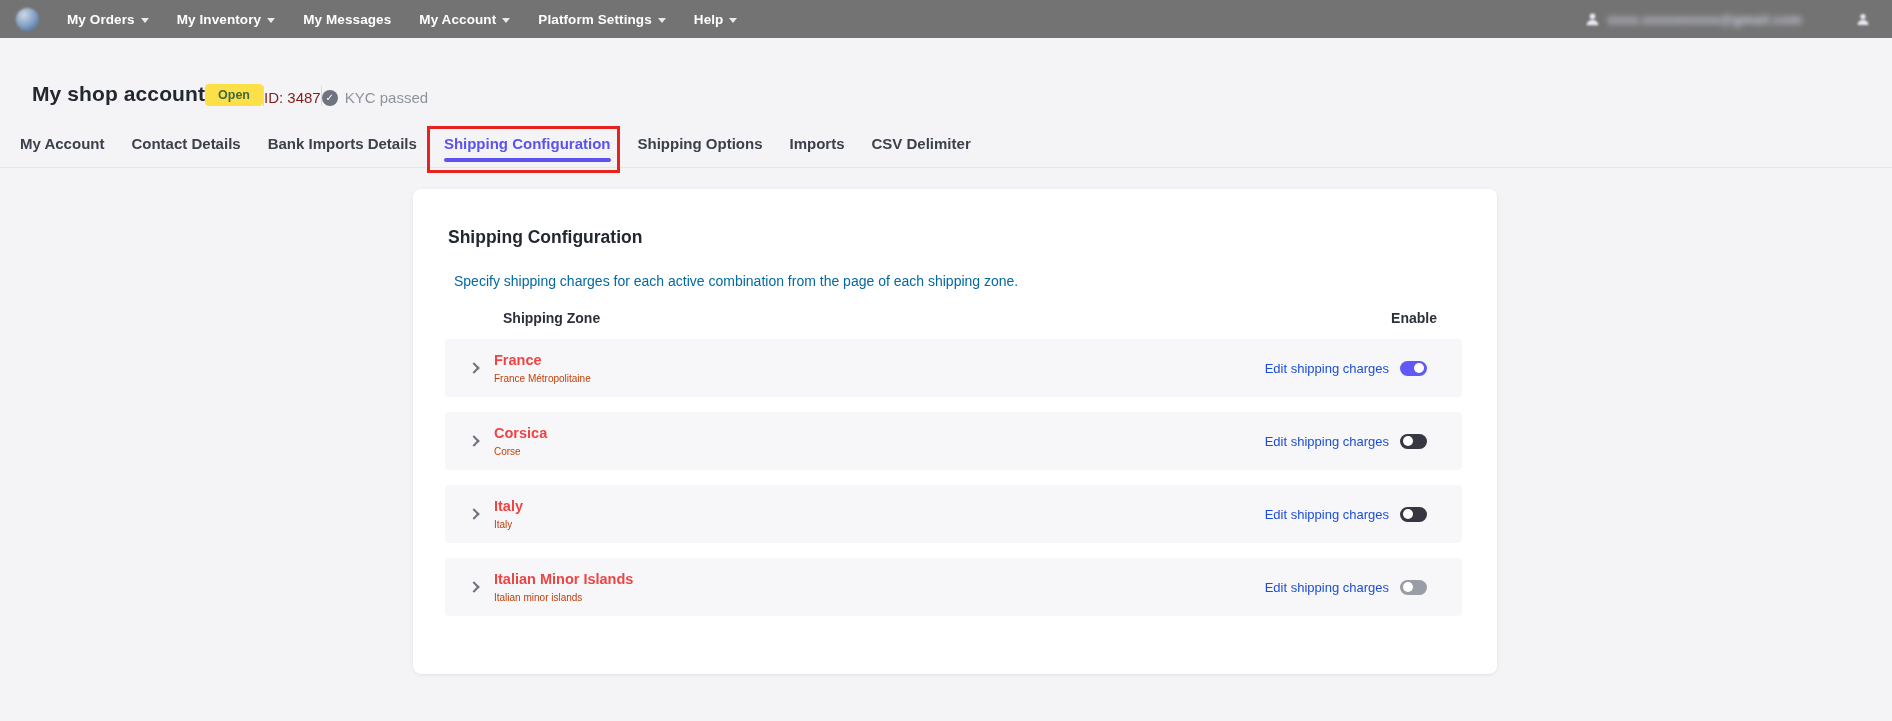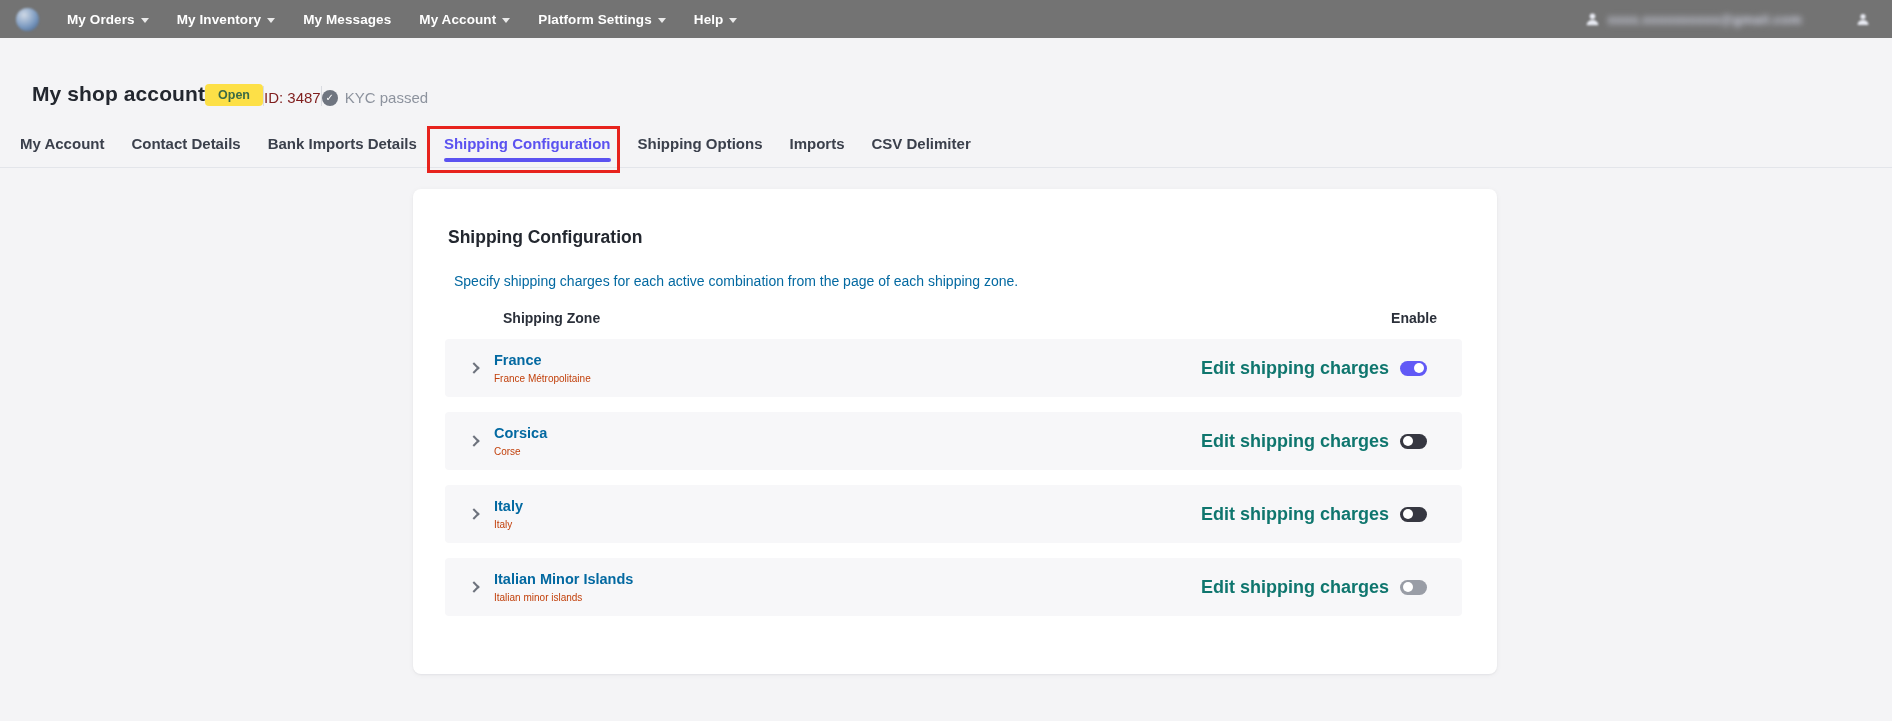--- a/index.html
+++ b/index.html
@@ -94,24 +94,24 @@
   .zone-row {
     height:58px; background:#f7f7f9; border-radius:4px;
     display:flex; align-items:center; padding:0 35px 0 25px; margin-bottom:15px;
   }
   .zone-row:last-child { margin-bottom:0; }
   .chev {
     width:8px; height:8px; border-top:2.5px solid #6d727d; border-right:2.5px solid #6d727d;
     transform:rotate(45deg); margin-right:16px; flex:0 0 auto; cursor:pointer;
   }
   .zone-text { display:flex; flex-direction:column; justify-content:center; }
-  .zone-name { font-size:14.5px; font-weight:700; color:#0369a1; line-height:1.15; }
+  .zone-name { font-size:14.5px; font-weight:700; color:#ef4444; line-height:1.15; }
   .zone-sub { font-size:10px; color:#c2410c; margin-top:4px; line-height:1.1; }
   .row-right { margin-left:auto; display:flex; align-items:center; gap:11px; }
-  .edit-link { color:#0f766e; font-size:18px; text-decoration:none; cursor:pointer;font-weight:bold; }
+  .edit-link { color:#1d4ed8; font-size:13px; text-decoration:none; cursor:pointer; }
 
   .toggle {
     position:relative; width:27px; height:15px; border-radius:8px; cursor:pointer;
     flex:0 0 auto;
   }
   .toggle .knob {
     position:absolute; top:2.5px; width:10px; height:10px; border-radius:50%; background:#fff;
   }
   .toggle.on { background:#6159f6; }
   .toggle.on .knob { right:3px; }

